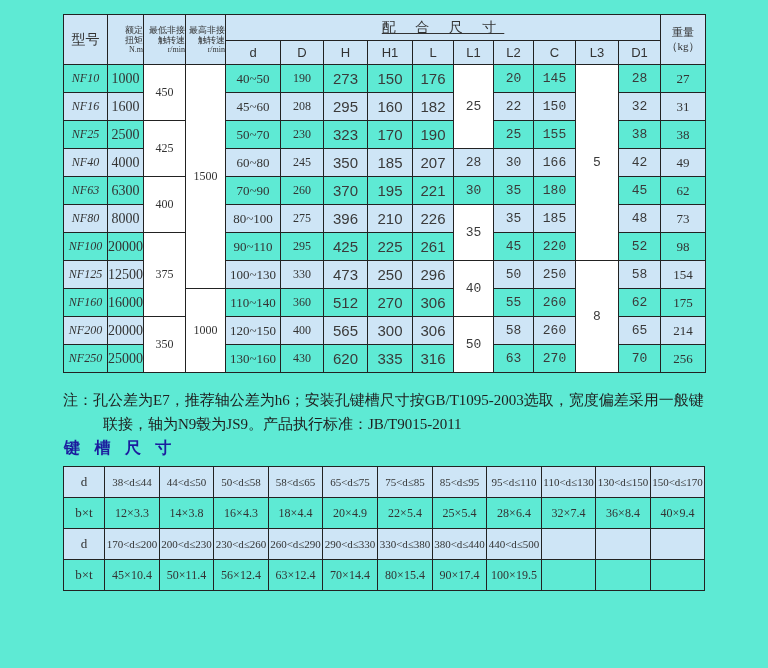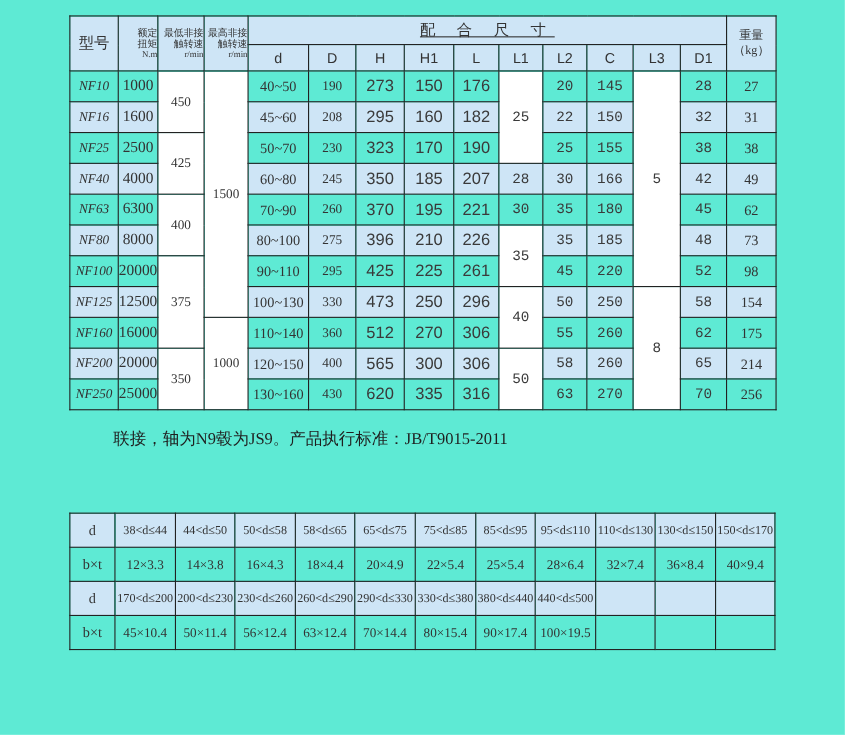--- a/index.html
+++ b/index.html
@@ -278,23 +278,25 @@
       <td class="c-big">316</td>
       <td class="c-mid">63</td>
       <td class="c-mid">270</td>
       <td class="c-mid">70</td>
       <td class="c-wt">256</td>
     </tr>
   </tbody>
     </table>
 
   <div class="note">
+    <div class="line1">注：孔公差为E7，推荐轴公差为h6；安装孔键槽尺寸按GB/T1095-2003选取，宽度偏差采用一般键</div>
     <div class="line2">联接，轴为N9毂为JS9。产品执行标准：JB/T9015-2011</div>
   </div>
 
+  <div class="keyway-heading">键 槽 尺 寸</div>
 
   <table class="keyway-table">
     <colgroup>
       <col style="width:41px">
         <col style="width:55px">
         <col style="width:54px">
         <col style="width:55px">
       <col style="width:54px">
         <col style="width:55px">
         <col style="width:55px">

